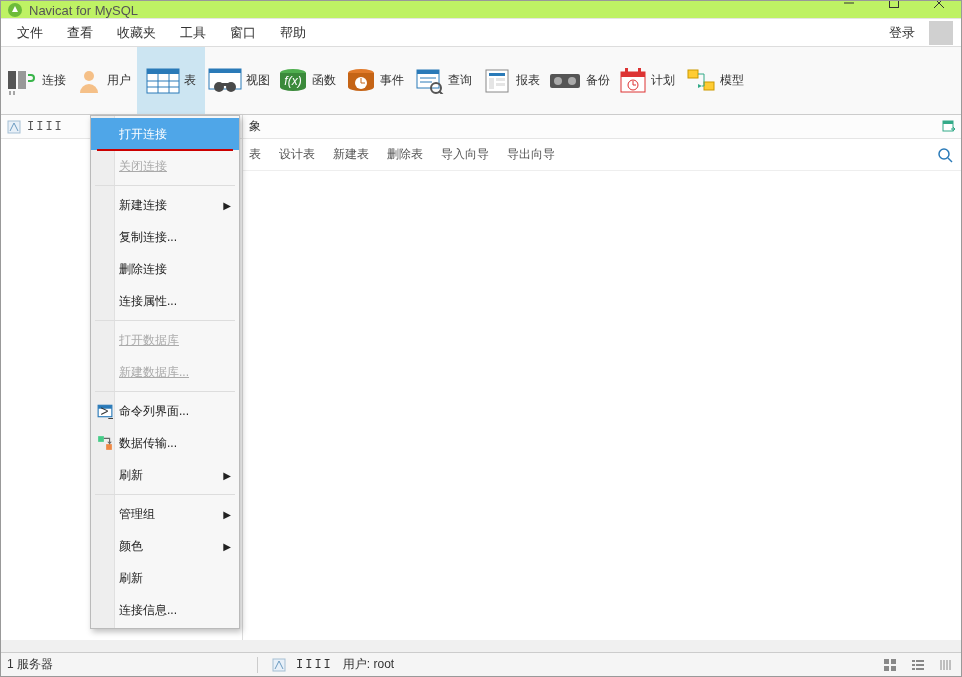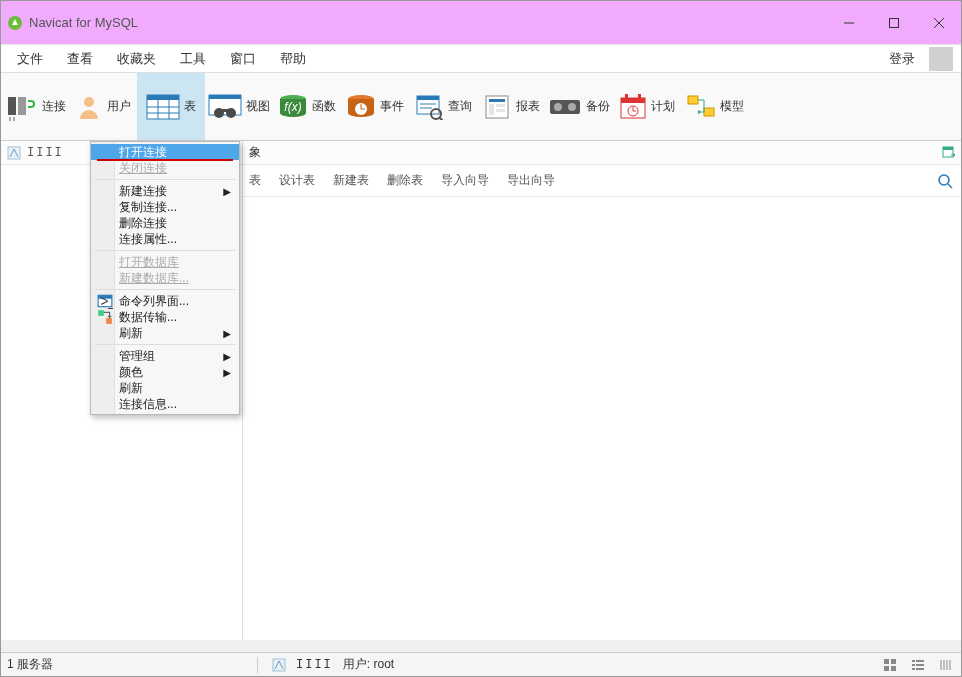--- a/index.html
+++ b/index.html
@@ -1,19 +1,19 @@
 <!DOCTYPE html>
 <html><head>
 <meta charset="utf-8">
 <style>
 * { margin: 0; padding: 0; box-sizing: border-box; font-family: "Microsoft YaHei", "Segoe UI", sans-serif; font-size: 12px; }
 body { width: 962px; height: 677px; background: #f0f0f0; display: flex; flex-direction: column; overflow: hidden; border: 1px solid #999; }
 
 
-.titlebar { height: 44px; background: #f0abfc; display: flex; align-items: center; padding: 0 0 0 6px; border-bottom: 1px solid #e5e5e5; }
+.titlebar { height: 18px; background: #bef264; display: flex; align-items: flex-end; padding: 0 0 0 6px; border-bottom: 1px solid #e5e5e5; }
 .titlebar .logo { width: 16px; height: 16px; margin-right: 6px; }
 .titlebar .title { color: #555; font-size: 13px; flex: 1; }
 .titlebar .winbtn { width: 45px; height: 30px; display: flex; align-items: center; justify-content: center; color: #333; }
 .titlebar .winbtn svg { width: 10px; height: 10px; }
 
 
 .menubar { height: 28px; background: #fff; display: flex; align-items: center; padding: 0 4px; gap: 0; border-bottom: 1px solid #ddd; }
 .menubar .menu-item { padding: 4px 12px; color: #333; font-size: 13px; }
 .menubar .spacer { flex: 1; }
 .menubar .login { padding: 11px 10px; color: #333; font-size: 13px; }
@@ -37,21 +37,21 @@
 .sub-toolbar { height: 24px; border-bottom: 1px solid #e5e5e5; display: flex; align-items: center; padding: 0 6px; gap: 14px; background: #fcfcfc; position: relative; }
 .sub-toolbar .stlabel { color: #333; display: flex; align-items: center; gap: 3px; }
 .sub-toolbar .extra { position: absolute; right: 4px; top: 0; height: 24px; display: flex; align-items: center; }
 .body-area { flex: 1; background: #fff; position: relative; }
 .body-toolbar { height: 32px; display: flex; align-items: center; padding: 0 6px; gap: 14px; border-bottom: 1px solid #eee; }
 .body-toolbar .btlabel { color: #555; display: flex; align-items: center; gap: 4px; }
 .body-toolbar .search-ico { position: absolute; right: 8px; }
 
 
 .context-menu { position: absolute; left: 89px; top: 0; width: 150px; background: #f7f7f7; border: 1px solid #bababa; box-shadow: 2px 3px 6px rgba(0,0,0,0.25); z-index: 100; padding: 2px 0; }
-.cm-item { height: 16px; display: flex; align-items: center; padding: 0 8px 0 28px; position: relative; color: #222; }
+.cm-item { height: 32px; display: flex; align-items: center; padding: 0 8px 0 28px; position: relative; color: #222; }
 .cm-item.highlight { background: #4fa6e8; color: #fff; }
 .cm-item.highlight::after { content:""; position:absolute; left:6px; right:6px; bottom:-1px; height:2px; background:#c00; }
 .cm-item.disabled { color: #aaa; text-decoration: underline; }
 .cm-item .arrow { position: absolute; right: 8px; font-size: 10px; }
 .cm-item .cm-ico { position: absolute; left: 6px; width: 16px; height: 16px; display: flex; align-items: center; justify-content: center; }
 .cm-sep { height: 1px; background: #ddd; margin: 3px 4px; }
 .cm-leftstrip { position: absolute; left:0; top:0; bottom:0; width:24px; background:#eee; border-right:1px solid #e0e0e0; z-index:-1; }
 
 
 .statusbar { height: 24px; background: #f5f5f5; border-top: 1px solid #ccc; display: flex; align-items: center; padding: 0 6px; gap: 10px; font-size: 12px; color: #333; margin-top: 12px; }

